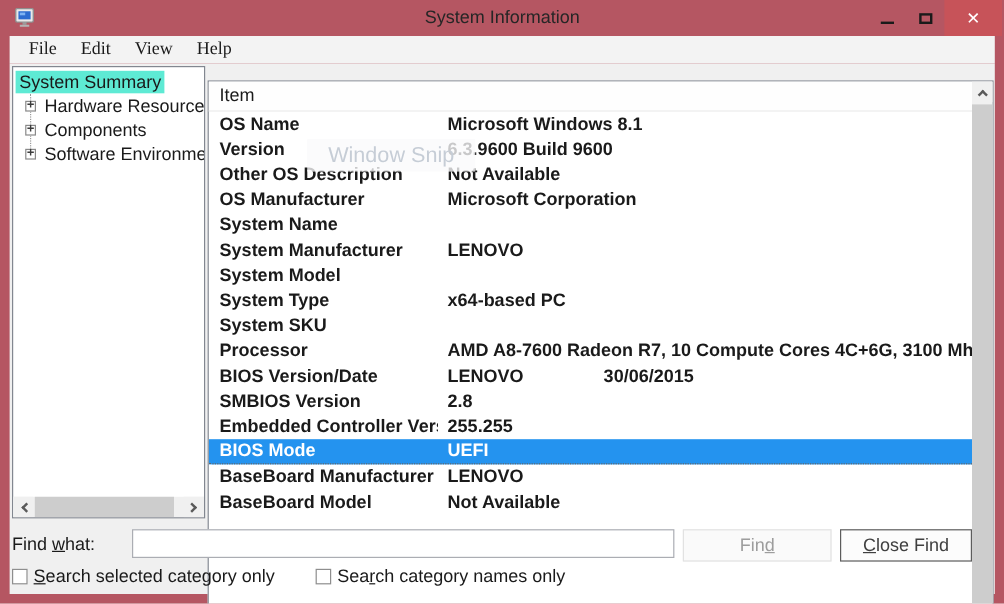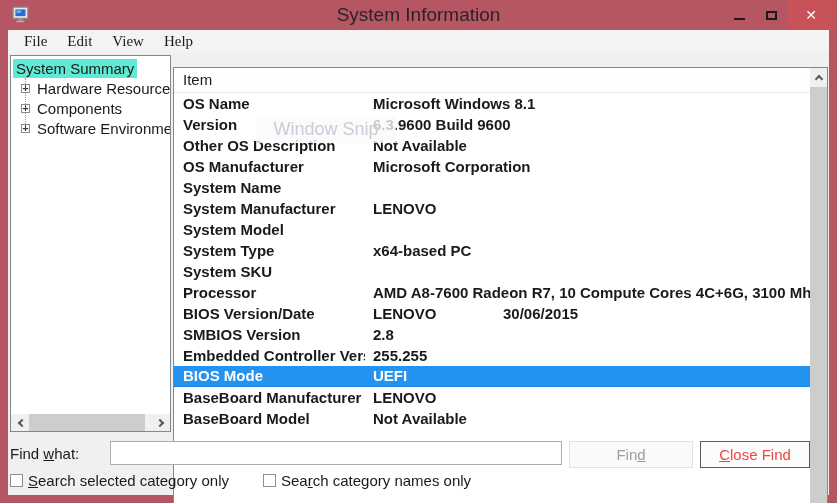--- a/index.html
+++ b/index.html
@@ -7,21 +7,21 @@
     width:837px; height:503px;
     font-family:"Liberation Sans", sans-serif;
     font-size:15px; color:#1a1a1a; background:#fff; overflow:hidden;
   }
   .window { position:relative; width:837px; height:503px; background:#b55662; overflow:hidden; }
 
   
   .titlebar { position:absolute; left:0; top:0; width:837px; height:30px; }
   .win-icon { position:absolute; left:12px; top:6px; width:18px; height:18px; }
   .title { position:absolute; left:0; right:0; top:0; height:30px; line-height:30px;
-           text-align:center; color:#262626; font-size:19px; }
+           text-align:center; color:#262626; font-size:15px; }
   .controls { position:absolute; right:2px; top:0; height:30px; display:flex; }
   .ctrl { width:32px; height:30px; display:flex; align-items:center; justify-content:center; }
   .ctrl.close { width:48px; background:#c75359; }
   .min-glyph { width:11px; height:2px; background:#1a1a1a; margin-top:8px; }
   .max-glyph { width:11px; height:9px; border:2px solid #1a1a1a; background:transparent; }
   .close-glyph { color:#fff; font-size:14px; line-height:14px; }
 
   
   .menubar { position:absolute; left:8px; top:30px; width:821px; height:23px;
              background:#f3f3f3; display:flex; align-items:center; padding-left:6px; }
@@ -81,21 +81,21 @@
            background:rgba(250,250,251,0.78); color:#c6cdd6; font-size:18px;
            display:flex; align-items:center; justify-content:center; }
 
   
   .find-label { position:absolute; left:10px; top:445px; }
   .find-input { position:absolute; left:110px; top:441px; width:452px; height:24px;
                 border:1px solid #abadb3; background:#fff; font:15px "Liberation Sans", sans-serif;
                 padding:0 4px; outline:none; }
   .btn { position:absolute; top:441px; height:27px; text-align:center; line-height:25px; }
   .btn-find { left:569px; width:124px; background:#fafafa; border:1px solid #e2e2e2; color:#9d9d9d; }
-  .btn-close-find { left:700px; width:110px; background:#fcfcfc; border:1px solid #5c5c5c; color:#ef4444; }
+  .btn-close-find { left:700px; width:110px; background:#fcfcfc; border:1px solid #5c5c5c; color:#404040; }
   .cb-group { position:absolute; top:472px; display:flex; align-items:center; }
   .cb1 { left:10px; } .cb2 { left:263px; }
   .checkbox { width:13px; height:13px; border:1px solid #8e8e8e; background:#fff; margin-right:5px; flex:none; }
   .acc { text-decoration:underline; }
 </style>
 </head>
 <body>
 
 <div class="window">
 

